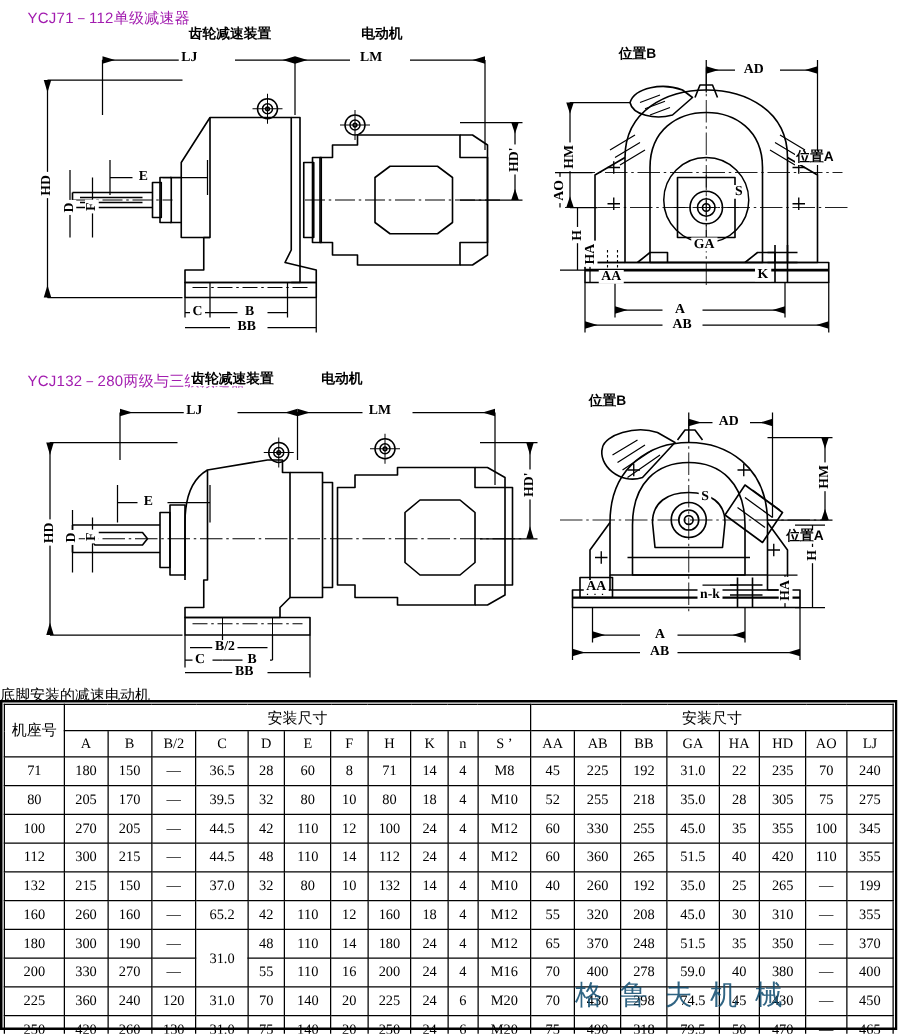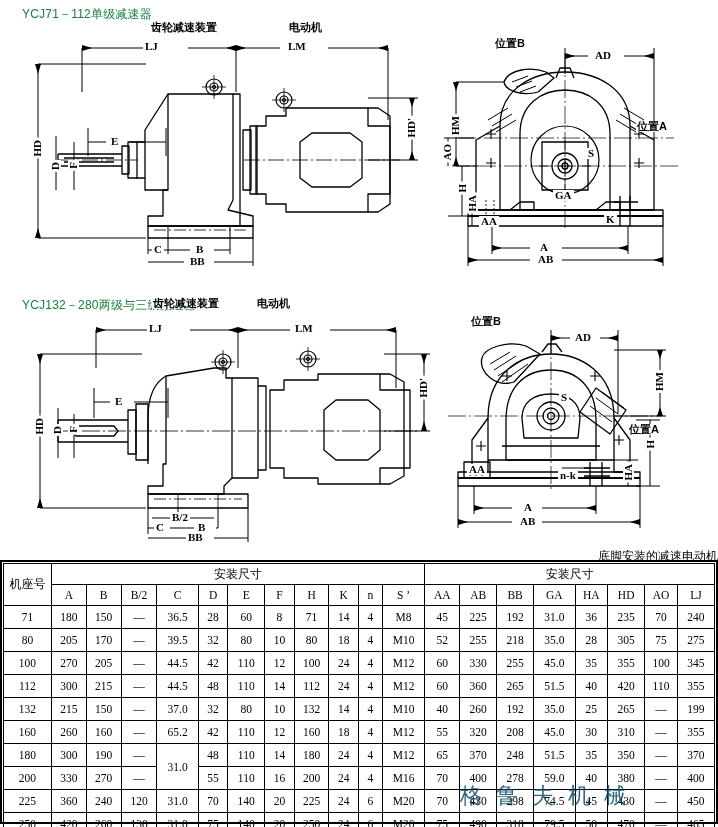--- a/index.html
+++ b/index.html
@@ -3,21 +3,21 @@
 <meta charset="utf-8">
 <style>
   html,body{margin:0;padding:0;background:#ffffff;}
   body{
     width:718px;height:827px;position:relative;overflow:hidden;
     font-family:"Liberation Serif","DejaVu Serif",serif;
     color:#000;
   }
   .fig-title{
     position:absolute;font-size:12px;font-weight:400;letter-spacing:0.2px;
-    font-family:"Liberation Sans","DejaVu Sans",sans-serif;color:#15803d;
+    font-family:"Liberation Sans","DejaVu Sans",sans-serif;color:#a21caf;
     white-space:nowrap;
   }
   #fig1-title{left:22px;top:6px;}
   #fig2-title{left:22px;top:297px;}
 
   .dwg{position:absolute;}
   #fig1-left{left:18px;top:30px;width:420px;height:250px;}
   #fig1-right{left:438px;top:30px;width:276px;height:250px;}
   #fig2-left{left:18px;top:318px;width:420px;height:230px;}
   #fig2-right{left:438px;top:310px;width:276px;height:240px;}
@@ -29,21 +29,21 @@
   }
   .dim-label.vert{writing-mode:vertical-rl;transform:rotate(180deg);padding:2px 0;}
   .cn-label{
     position:absolute;font-size:11px;font-weight:bold;white-space:nowrap;
     font-family:"Liberation Sans","DejaVu Sans",sans-serif;background:#fff;
     padding:0 1px;line-height:1;
   }
 
   
   #table-title{
-    position:absolute;left:0;top:548px;width:718px;text-align:right;
+    position:absolute;left:0;top:548px;width:718px;text-align:left;
     font-size:12px;font-family:"Liberation Sans","DejaVu Sans",sans-serif;
     font-weight:400;
   }
   #spec-table{
     position:absolute;left:3px;top:563px;width:712px;
     border-collapse:collapse;table-layout:fixed;
     font-family:"Liberation Serif","DejaVu Serif",serif;
     font-size:11.5px;
   }
   #spec-table th,#spec-table td{
@@ -486,21 +486,21 @@
         <td>60</td>
         <td>8</td>
         <td>71</td>
         <td>14</td>
         <td>4</td>
         <td>M8</td>
         <td>45</td>
         <td>225</td>
         <td>192</td>
         <td>31.0</td>
-        <td>36</td>
+        <td>22</td>
         <td>235</td>
         <td>70</td>
         <td>240</td>
       </tr>
       <tr>
         <td>80</td>
         <td>205</td>
         <td>170</td>
         <td>—</td>
         <td>39.5</td>

